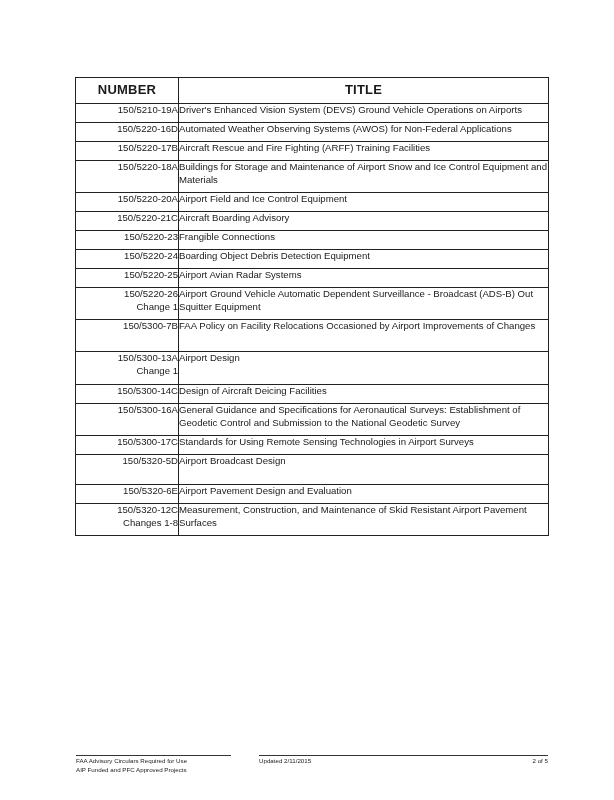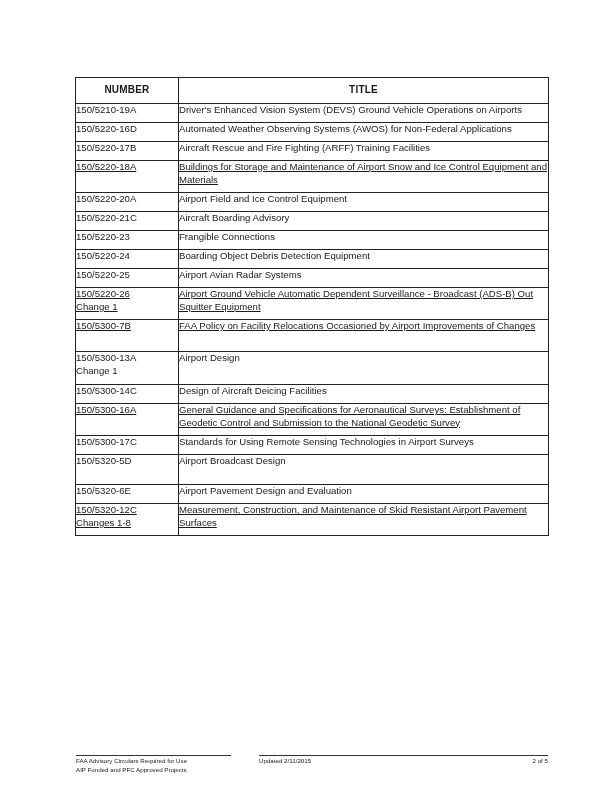--- a/index.html
+++ b/index.html
@@ -12,29 +12,29 @@
   table.ac {
     position: absolute; left: 75px; top: 77px;
     width: 473px; border-collapse: collapse; table-layout: fixed;
   }
   table.ac td, table.ac th {
     border: 1px solid #222;
     font-size: 9.6px; line-height: 12.5px;
     padding: 0; vertical-align: top;
   }
   table.ac th {
-    font-weight: bold; font-size: 10px; height: 25px; vertical-align: middle;
+    font-weight: bold; font-size: 13px; height: 25px; vertical-align: middle;
     letter-spacing: 0.2px;
   }
   col.c-num { width: 103px; }
   col.c-title { width: 370px; }
-  td.num { text-align: left; padding-top: 7px; }
+  td.num { text-align: right; padding-top: 7px; }
   td.title { padding: 7px 0 0 5px; }
   tr.r1 td { height: 18px; }
-  tr.r2 td { height: 31px; text-decoration: underline; }
+  tr.r2 td { height: 31px; }
   tr.r2b td { height: 32px; }
   td.num span { display: block; }
   .footer {
     position: absolute; top: 757px; left: 76px; width: 472px;
     font-size: 6.2px; line-height: 8.5px; color: #222;
   }
   .footer .left { position: absolute; left: 0; top: 0; width: 140px; }
   .footer .mid { position: absolute; left: 183px; top: 0; }
   .footer .right { position: absolute; right: 0; top: 0; }
   .footer .rule1 { position: absolute; left: 0; top: -2px; width: 155px; border-top: 1px solid #333; }

